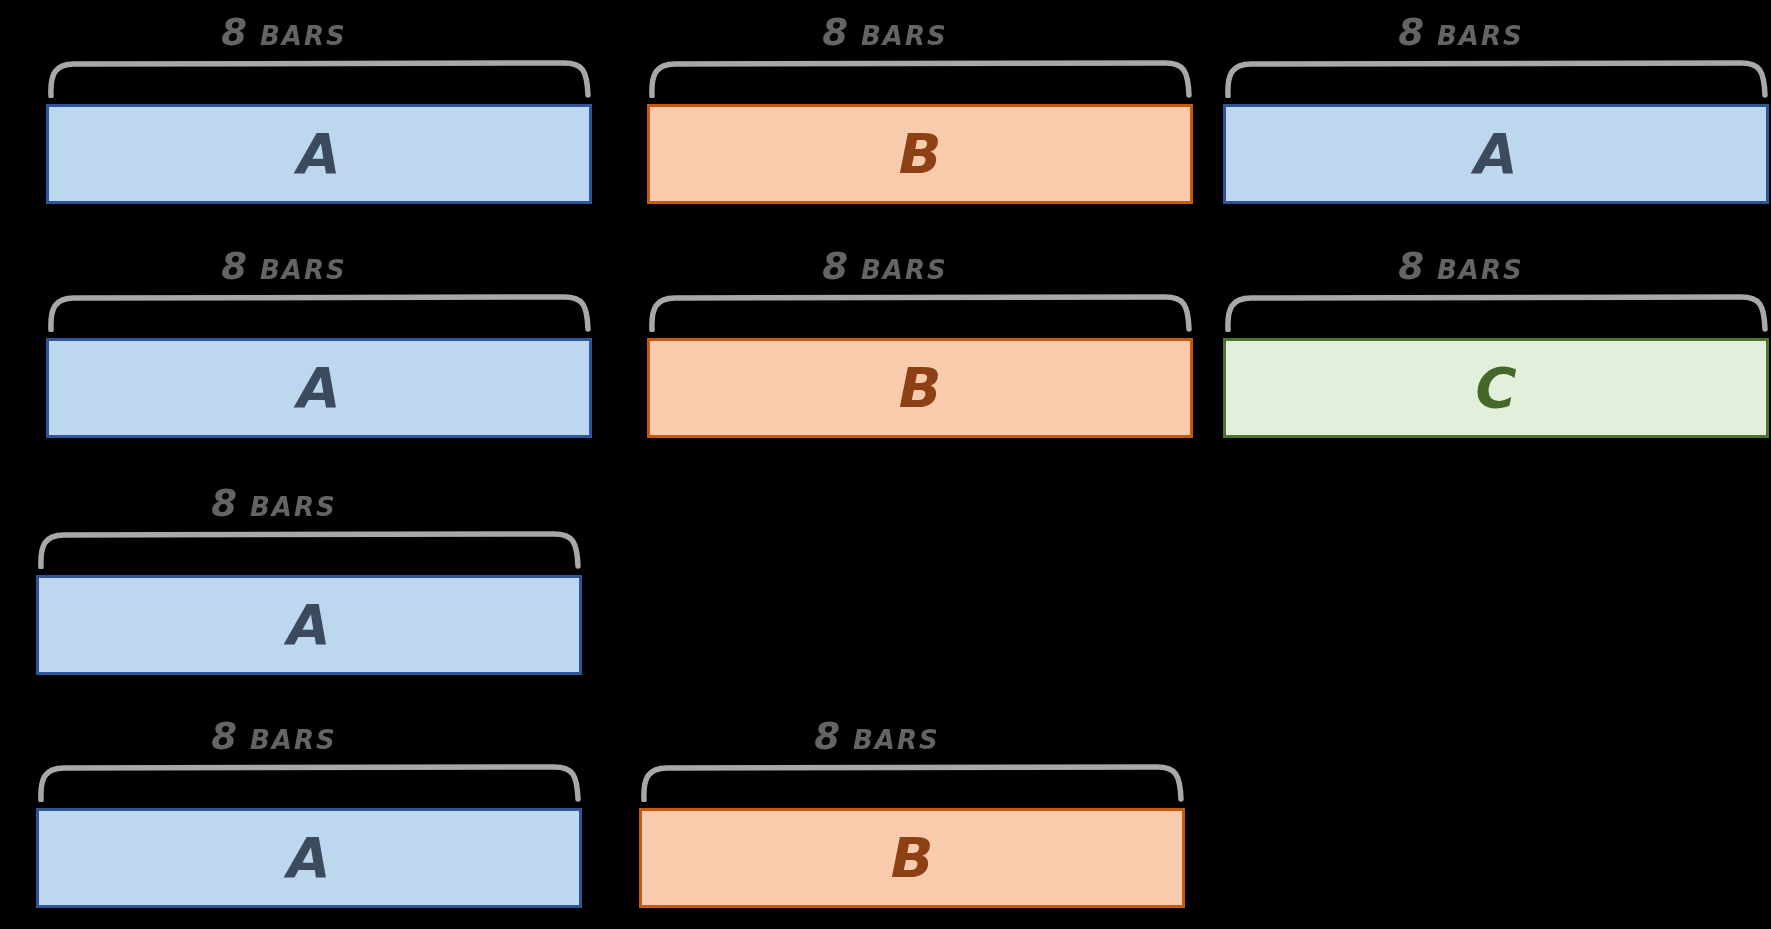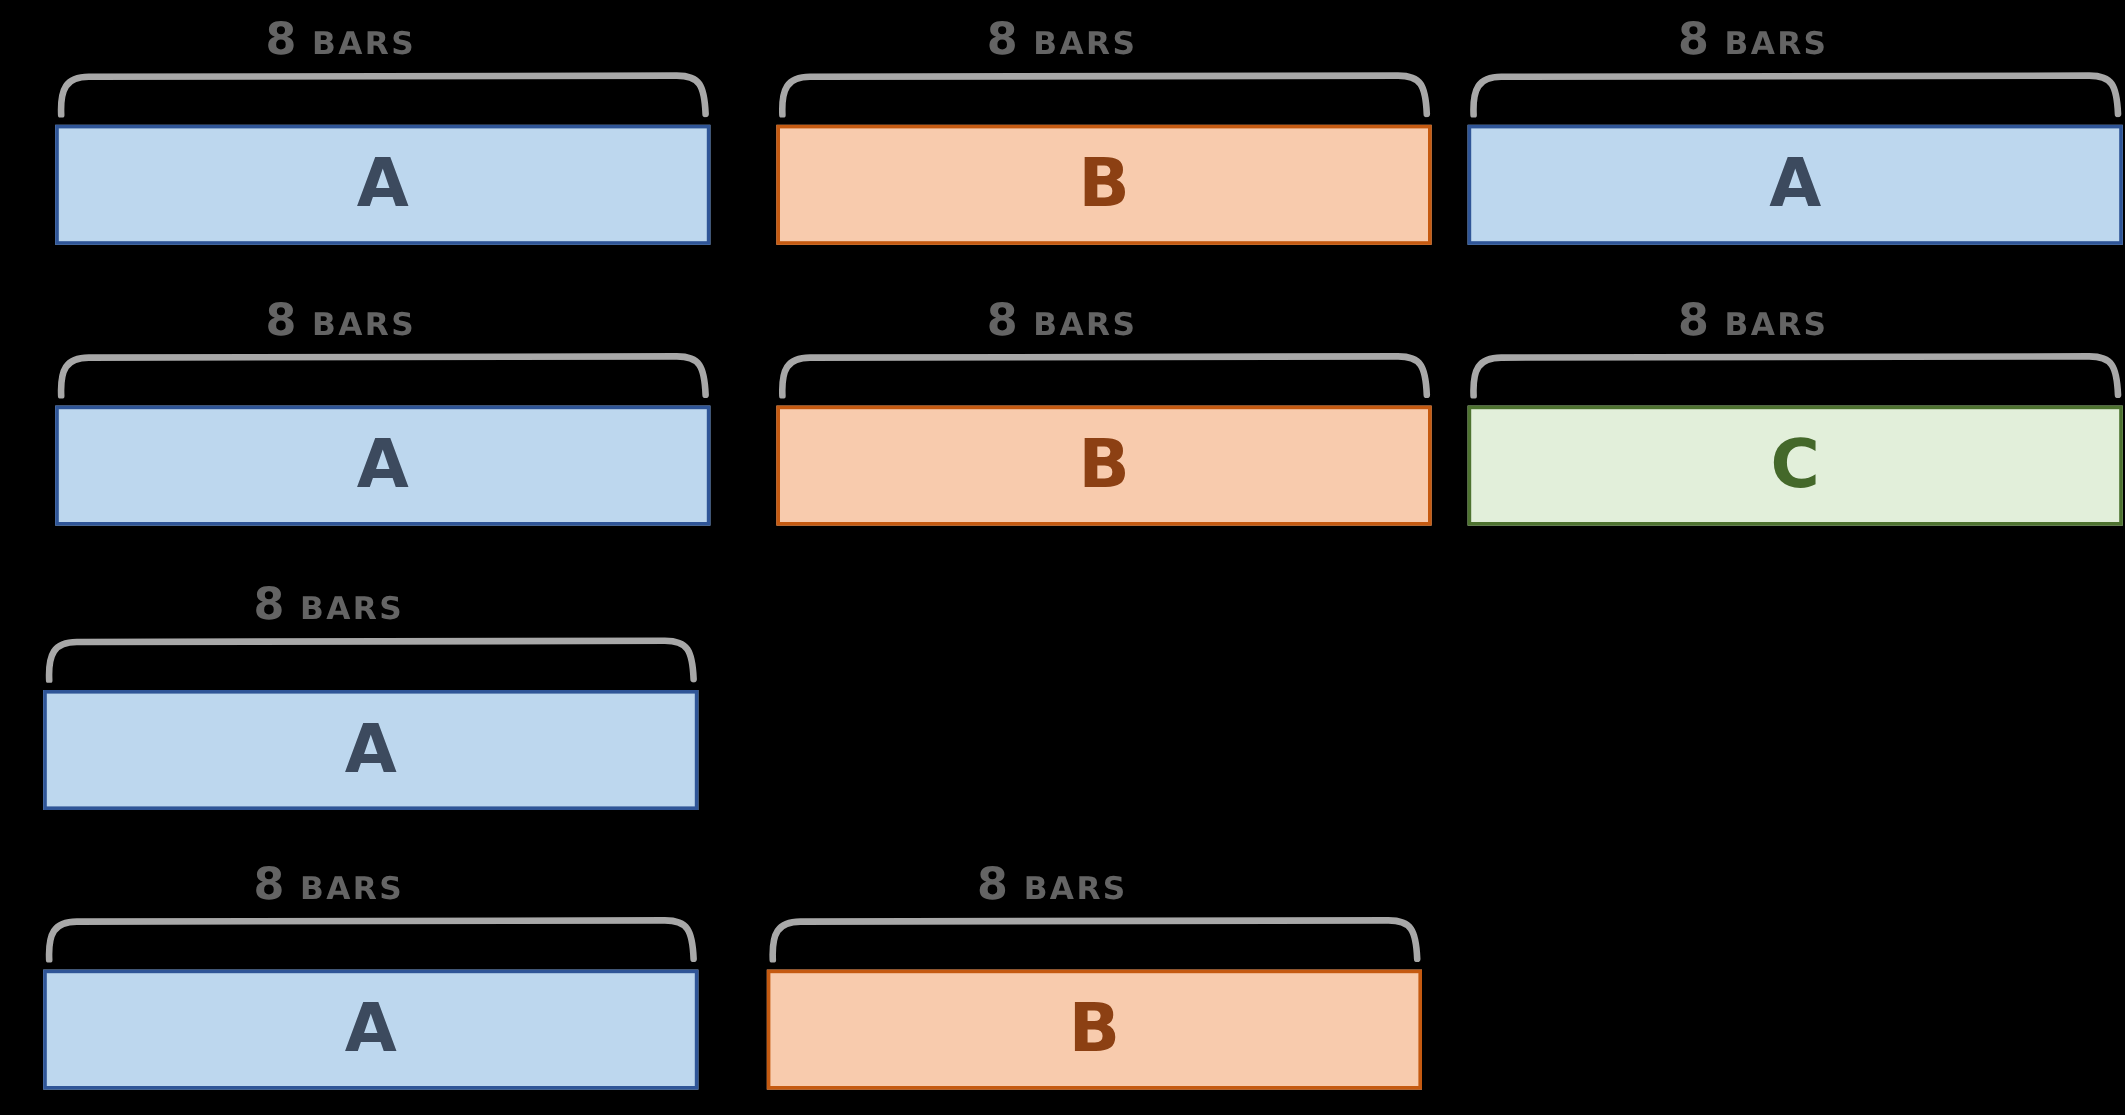--- a/index.html
+++ b/index.html
@@ -8,21 +8,21 @@
     background: #000000;
     font-family: "DejaVu Sans", sans-serif;
     position: relative;
     overflow: hidden;
   }
   .canvas {
     position: absolute; left: 0; top: 0;
     width: 1771px; height: 929px;
     overflow: hidden;
   }
-  .unit { position: absolute; width: 546px; height: 196px; }
+  .unit { position: absolute; width: 546px; height: 196px; font-style: italic; }
 
   .bars-label {
     position: absolute; top: 0; left: 0; right: 0; height: 42px;
     line-height: 42px;
     text-align: center;
     color: #646464;
     font-size: 26px;
     font-weight: bold;
     letter-spacing: 2px;
     transform: translateX(-35px);

